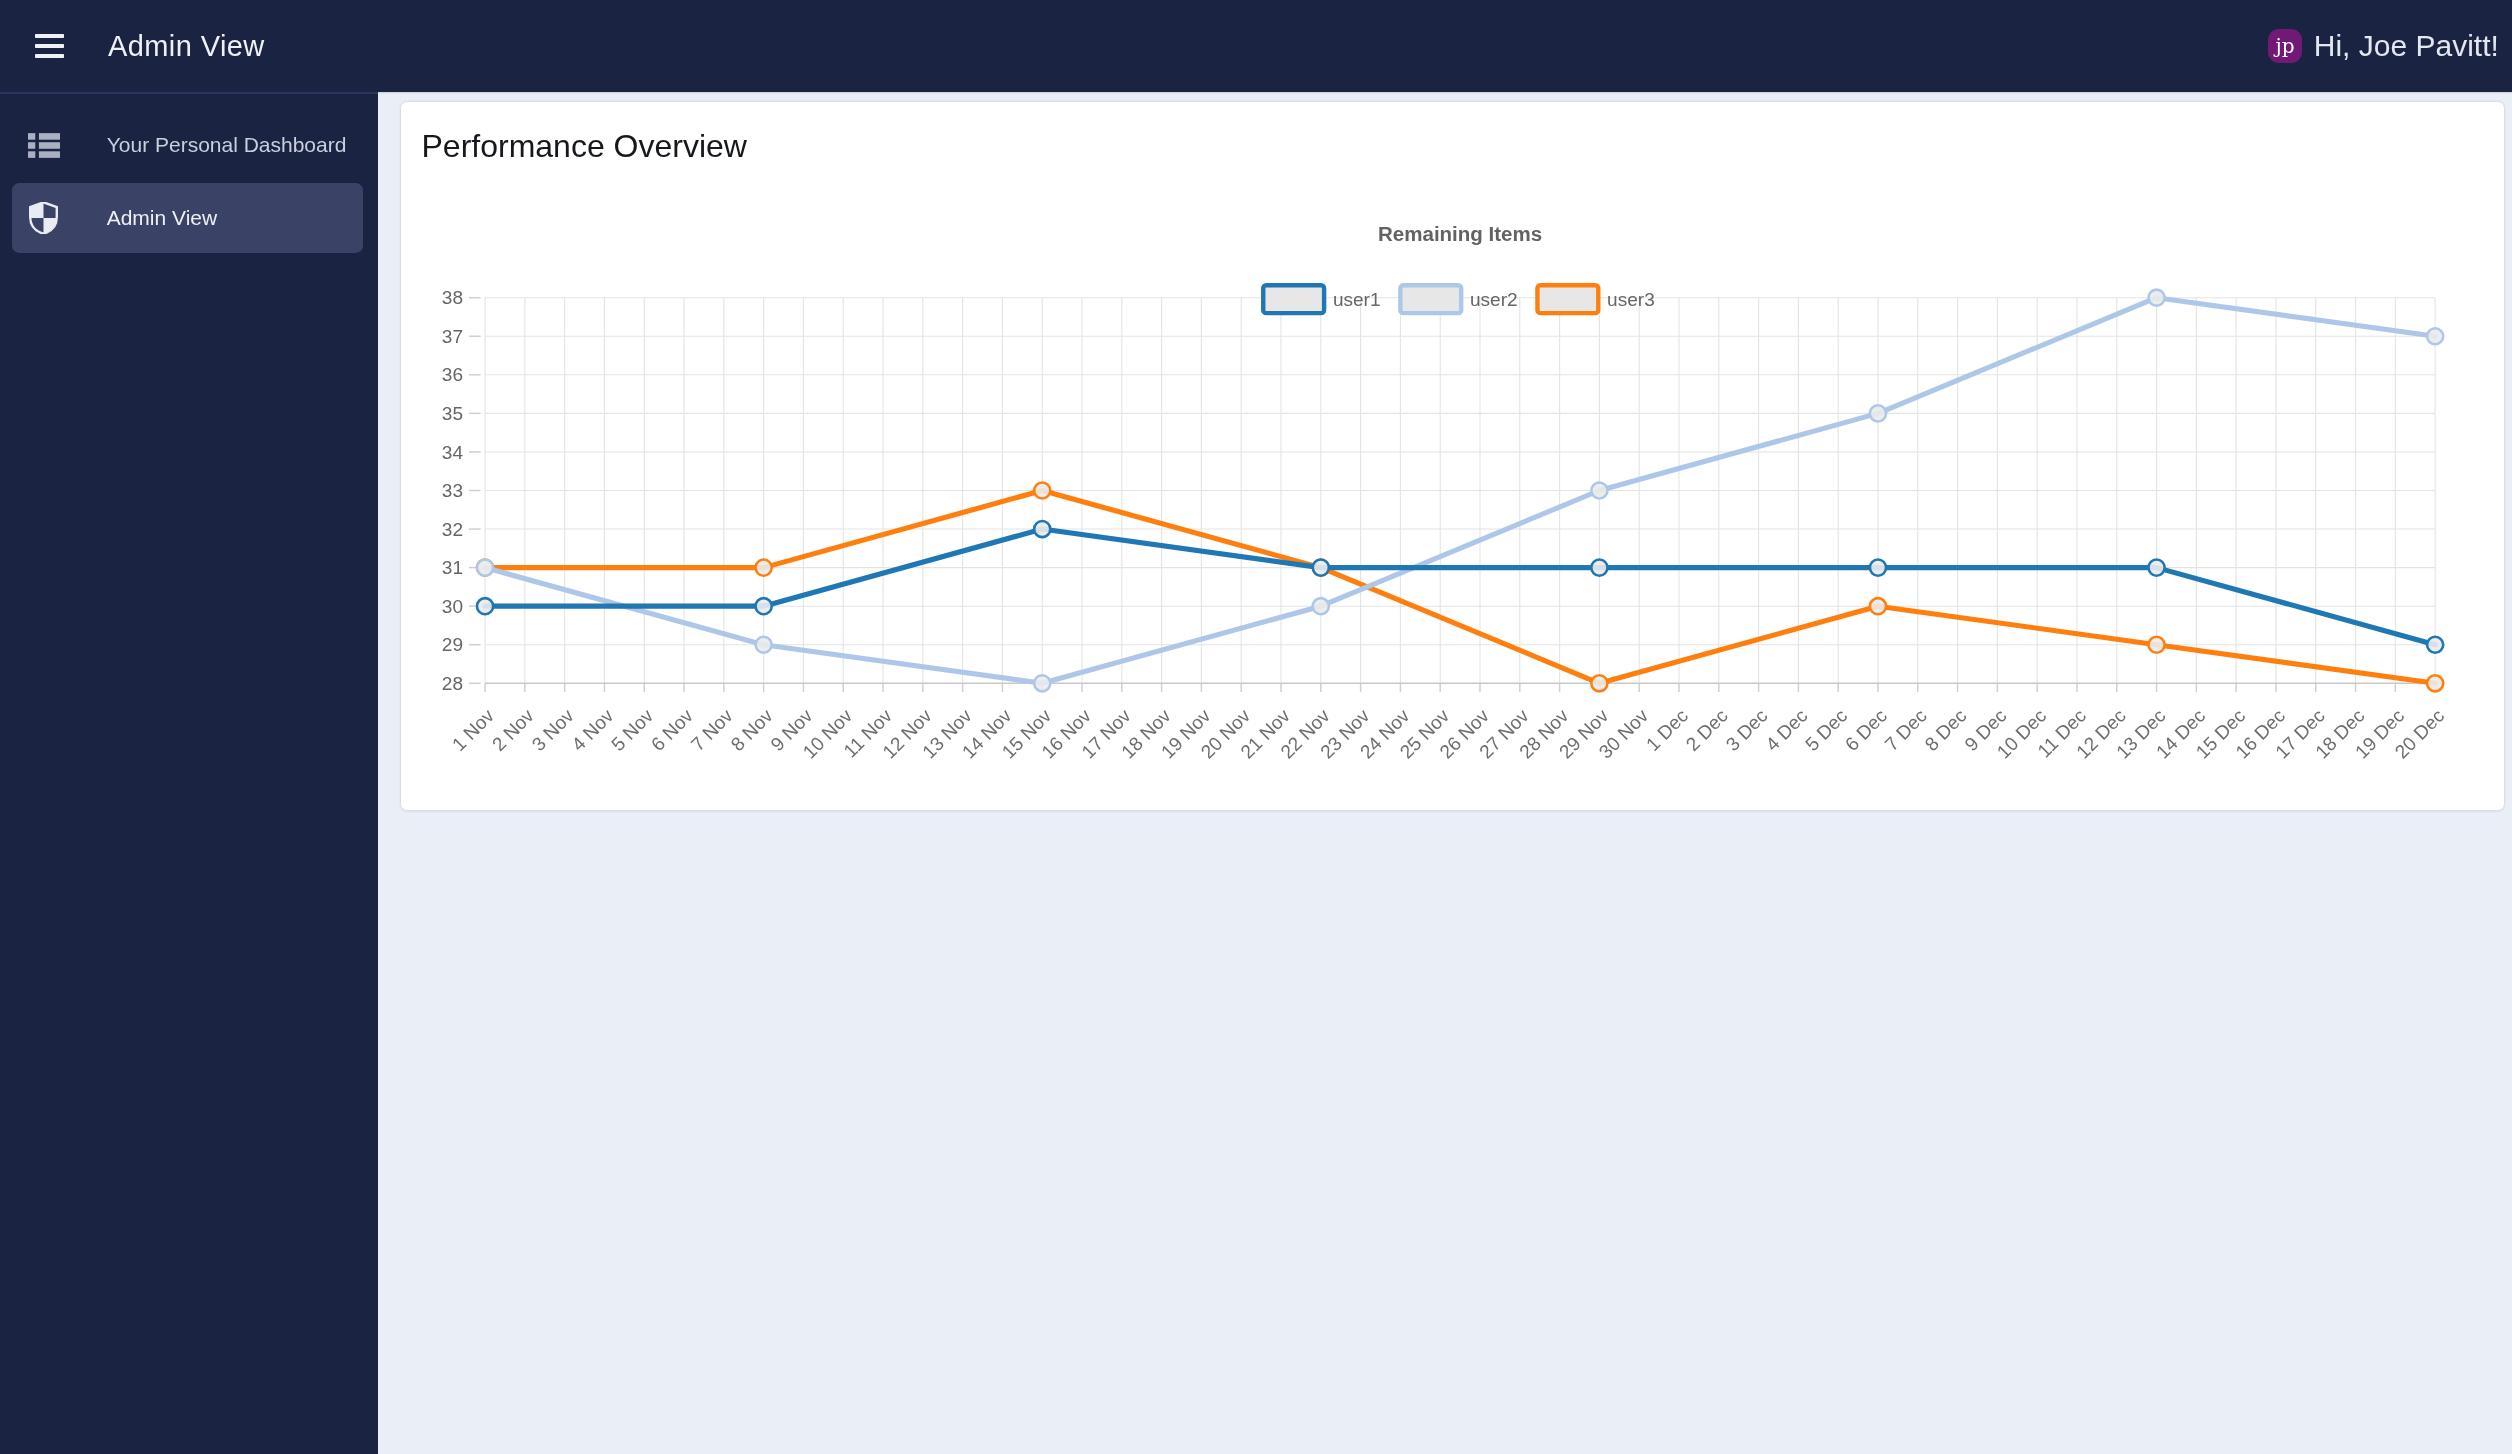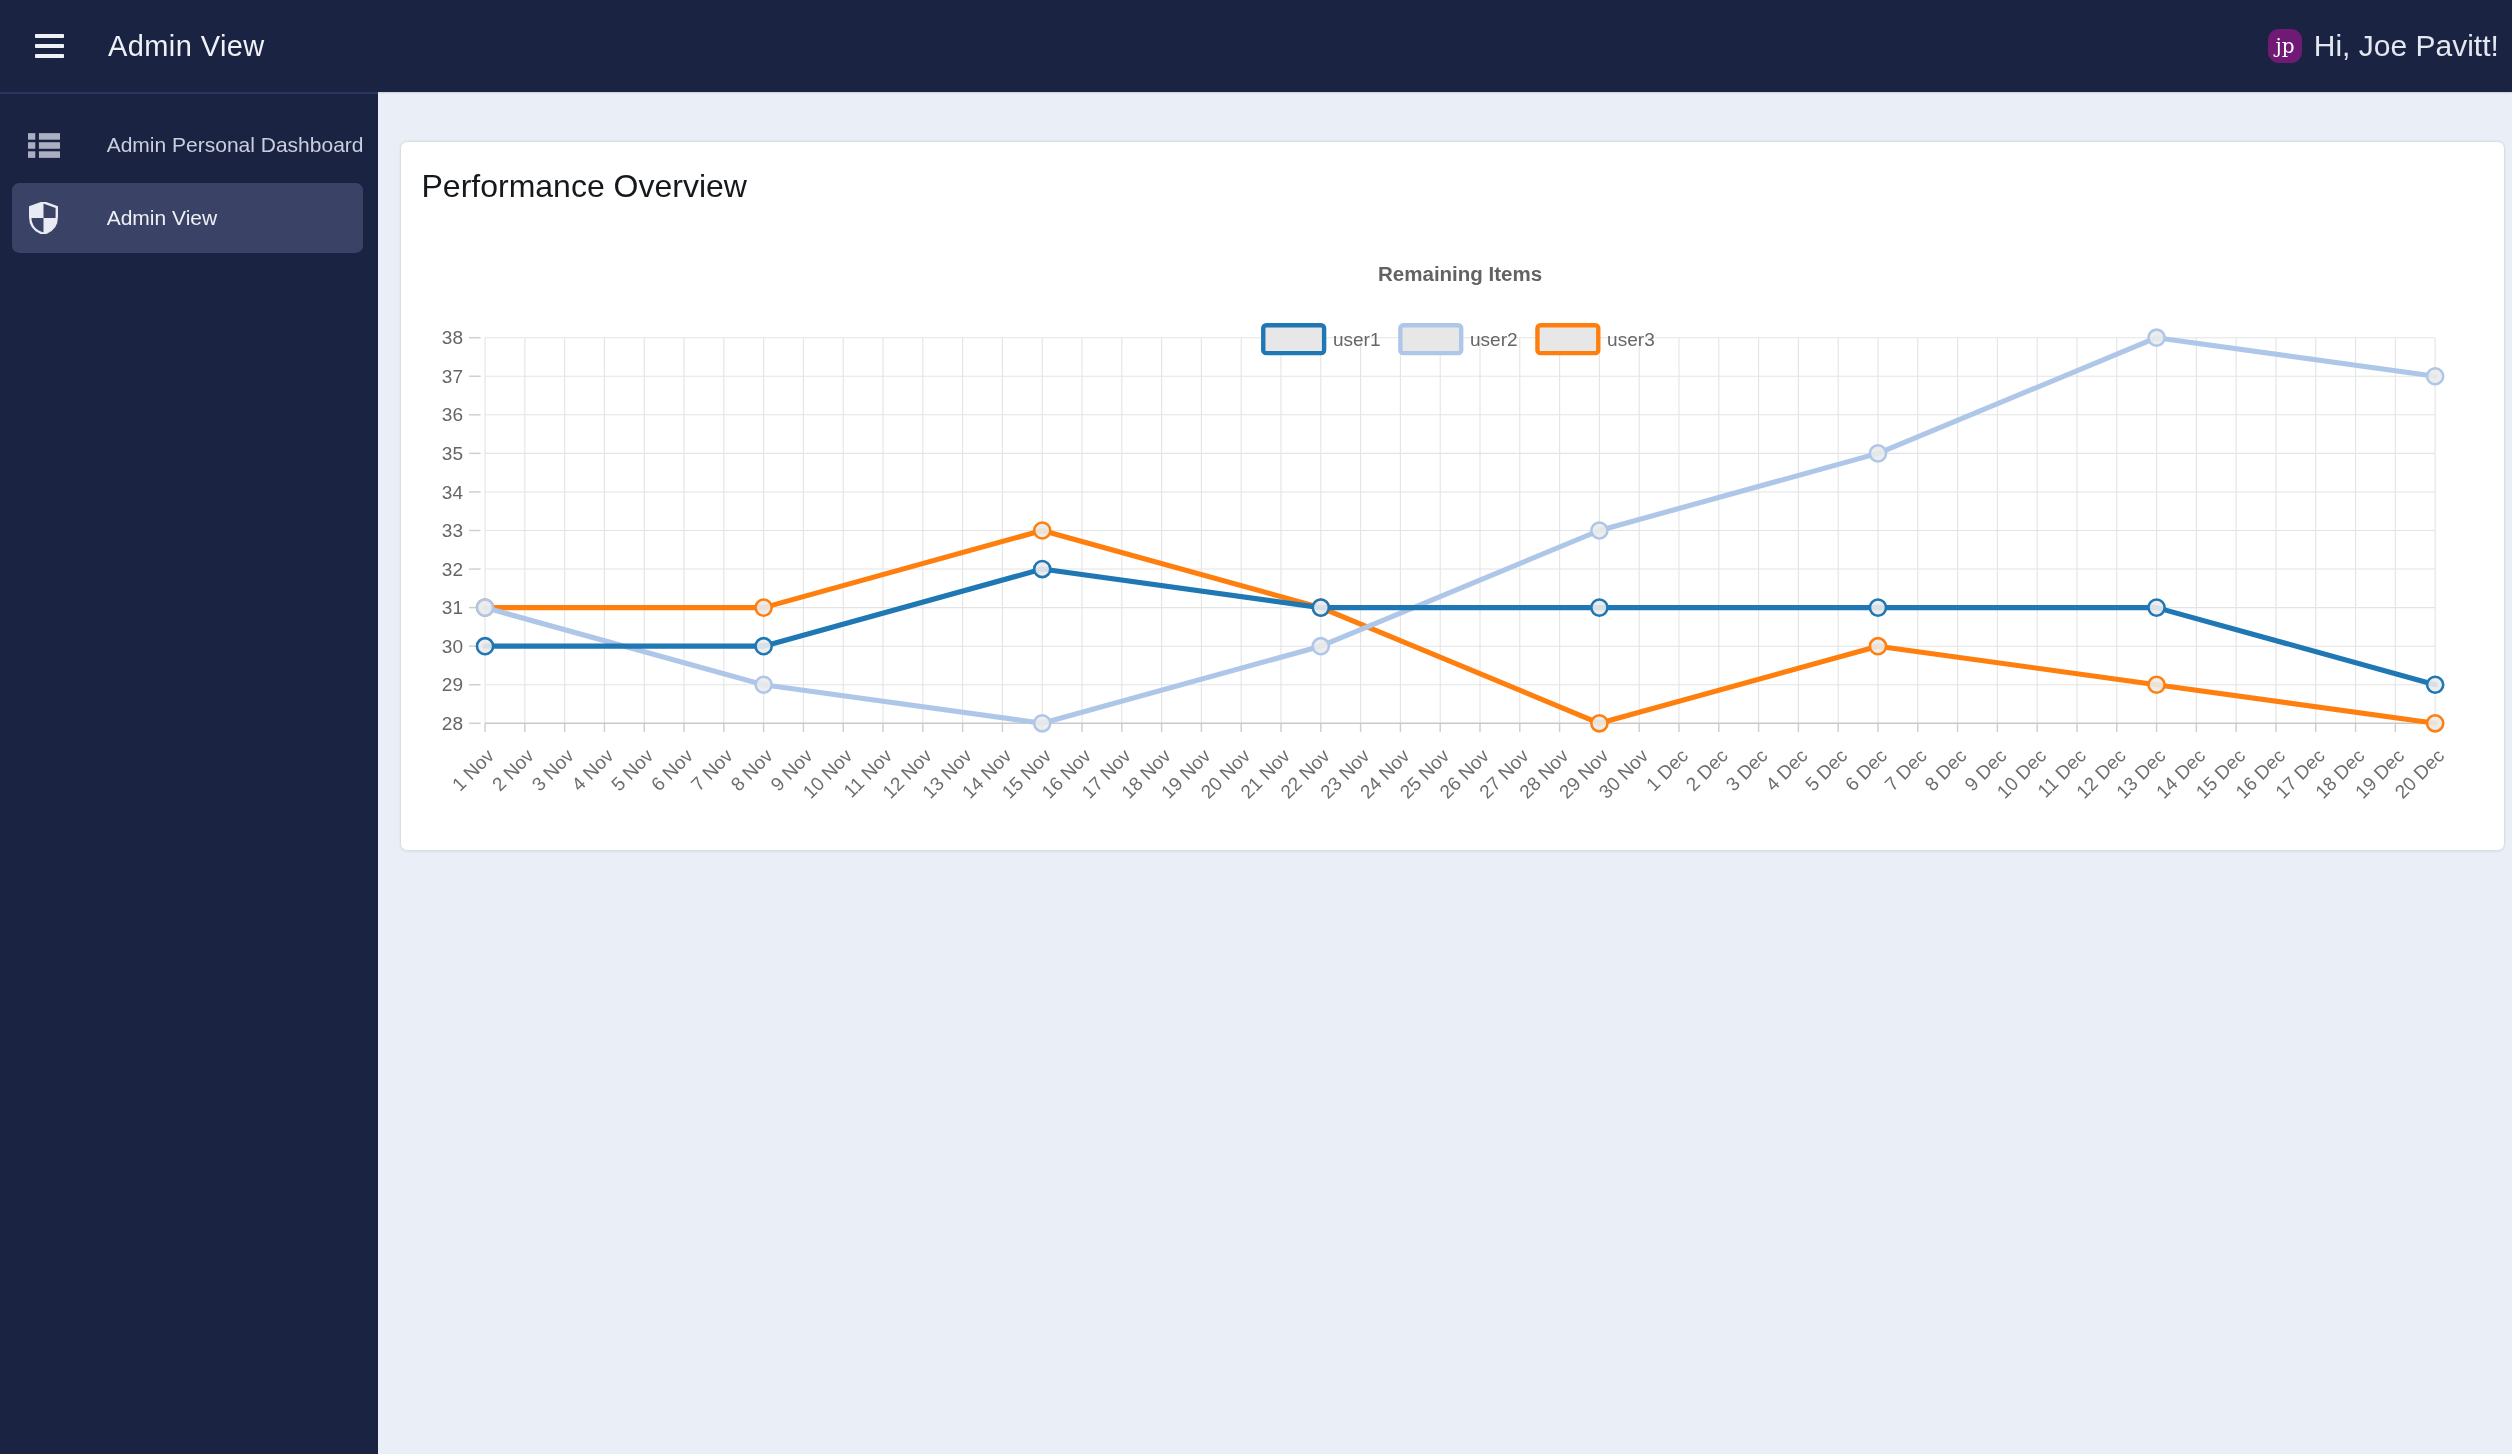--- a/index.html
+++ b/index.html
@@ -25,21 +25,21 @@
              background:#1b2342; border-top:2.2px solid #2e3a66; padding-top:16px; }
   .side-item { height:70px; margin:0 14.7px 2.9px 11.7px; border-radius:7.3px; display:flex;
                align-items:center; padding-left:16px; cursor:pointer; color:#c9cfdd; }
   .side-item.active { background:#3a4365; color:#eef0f6; }
   .side-icon { width:32px; height:32px; display:flex; align-items:center; justify-content:center;
                color:#aab0c2; flex:0 0 32px; }
   .side-item.active .side-icon { color:#e8ebf3; }
   .side-label { font-size:21px; margin-left:47px; white-space:nowrap; }
 
   
-  .main { position:absolute; left:378px; top:92px; width:2135px; height:1193px; background:#eaeef6;margin-top:40px; }
+  .main { position:absolute; left:378px; top:92px; width:2135px; height:1193px; background:#eaeef6; }
   .card { position:absolute; left:22px; top:8.8px; width:2105px; height:710px; background:#fff;
           border:1.5px solid #d9dde4; border-radius:7.3px; box-shadow:0 0.7px 2.9px rgba(0,0,0,.06); }
   .card-title { font-size:32px; font-weight:400; color:#15181c; margin:26.4px 0 0 20.5px; }
   .chart-wrap { position:absolute; left:20.5px; top:73px; width:2063px; height:631px; }
   svg text { font-family:"Liberation Sans", sans-serif; }
 </style>
 </head>
 <body>
 
 <header class="app-header">
@@ -62,21 +62,21 @@
         <g fill="currentColor">
           <rect x="0" y="0" width="10" height="9"></rect>
             <rect x="15" y="0" width="29" height="9"></rect>
           <rect x="0" y="12.5" width="10" height="9"></rect>
             <rect x="15" y="12.5" width="29" height="9"></rect>
           <rect x="0" y="25" width="10" height="9"></rect>
             <rect x="15" y="25" width="29" height="9"></rect>
         </g>
       </svg>
     </span>
-    <span class="side-label">Admin Personal Dashboard</span>
+    <span class="side-label">Your Personal Dashboard</span>
   </div>
   <div class="side-item active">
     <span class="side-icon">
       <svg width="29" height="32" viewBox="0 0 24 26">
         <defs>
             <clipPath id="shclip">
           <path d="M12 0 L23 4 V12 C23 19.5 18.4 24.2 12 26 C5.6 24.2 1 19.5 1 12 V4 Z"></path>
         </clipPath>
           </defs>
         <g clip-path="url(#shclip)" fill="currentColor">

